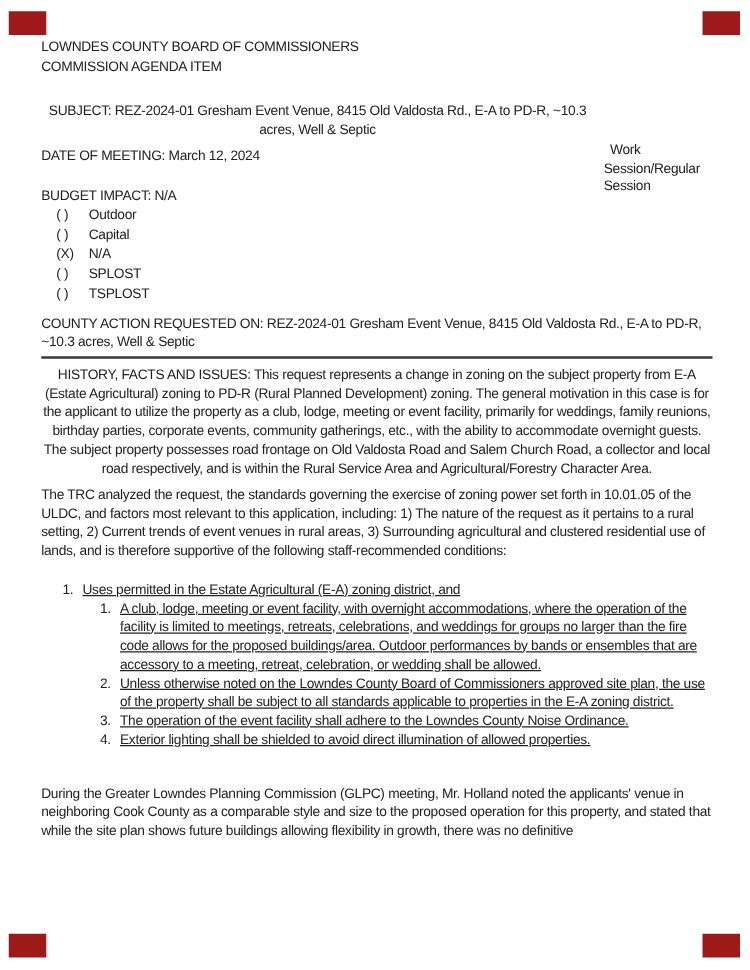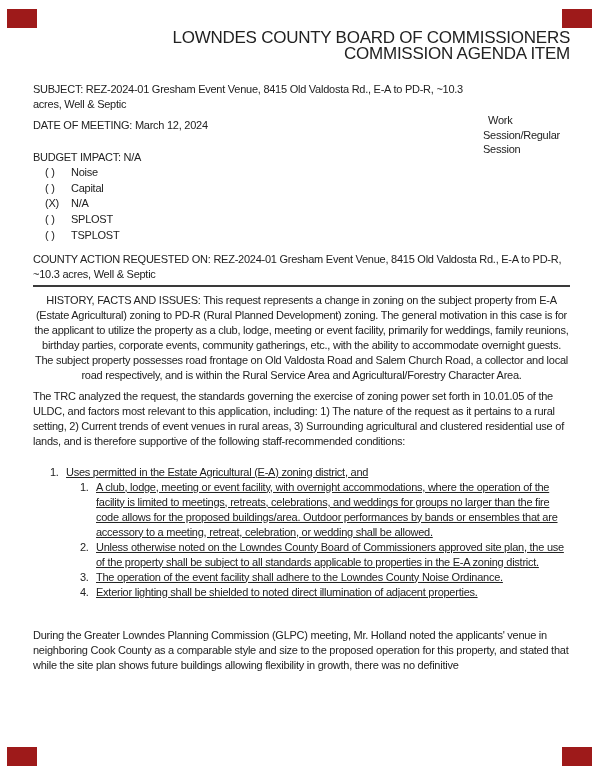--- a/index.html
+++ b/index.html
@@ -2,22 +2,22 @@
 <html><head>
 <meta charset="utf-8">
 <style>
   html,body{margin:0;padding:0;background:#fff;}
   .page{
     position:relative;width:600px;height:776px;background:#ffffff;overflow:hidden;
     font-family:"Liberation Sans","DejaVu Sans",sans-serif;
     font-size:11px;line-height:15px;color:#222222;letter-spacing:-0.25px;
   }
   .content{position:absolute;left:33px;top:30px;width:537px;}
-  .title{text-align:right;font-size:17px;line-height:16px;margin-bottom:20px;}
-  .subject{width:442px;margin-bottom:6px;}
+  .title{text-align:left;font-size:11px;line-height:16px;margin-bottom:20px;}
+  .subject{width:442px;margin-bottom:6px;text-align:center;}
   .dateline{margin-bottom:17px;}
   .session{position:absolute;left:483px;top:113px;width:82px;text-indent:5px;line-height:14.7px;}
   .funding-label{padding-left:3px;margin-bottom:18px;}
   .options{margin-bottom:8px;}
   .opt{display:flex;line-height:15.7px;padding-left:12px;}
   .opt .mark{width:26px;flex:none;}
   .county{line-height:15px;}
   .divider{border-bottom:2px solid #3a3a3a;margin-top:3px;margin-bottom:6px;width:537px;}
   .history{margin-bottom:6px;text-align:center;}
   .trc{margin-bottom:16px;}
@@ -53,21 +53,21 @@
 
     <div class="subject">SUBJECT: REZ-2024-01 Gresham Event Venue, 8415 Old Valdosta Rd., E-A to PD-R, ~10.3 acres, Well &amp; Septic</div>
 
     <div class="dateline">DATE OF MEETING: March 12, 2024</div>
 
     <div>BUDGET IMPACT: N/A</div>
 
     <div class="options">
       <div class="opt">
         <span class="mark">( )</span>
-        <span>Noise</span>
+        <span>Outdoor</span>
       </div>
       <div class="opt">
         <span class="mark">( )</span>
         <span>Capital</span>
       </div>
       <div class="opt">
         <span class="mark">(X)</span>
         <span>N/A</span>
       </div>
       <div class="opt">
@@ -100,20 +100,20 @@
       <div class="nitem">
         <span class="num">2.</span>
         <div class="itext">Unless otherwise noted on the Lowndes County Board of Commissioners approved site plan, the use of the property shall be subject to all standards applicable to properties in the E-A zoning district.</div>
       </div>
       <div class="nitem">
         <span class="num">3.</span>
         <div class="itext">The operation of the event facility shall adhere to the Lowndes County Noise Ordinance.</div>
       </div>
       <div class="nitem">
         <span class="num">4.</span>
-        <div class="itext">Exterior lighting shall be shielded to noted direct illumination of adjacent properties.</div>
+        <div class="itext">Exterior lighting shall be shielded to avoid direct illumination of allowed properties.</div>
       </div>
     </div>
 
     <div class="closing">During the Greater Lowndes Planning Commission (GLPC) meeting, Mr. Holland noted the applicants' venue in neighboring Cook County as a comparable style and size to the proposed operation for this property, and stated that while the site plan shows future buildings allowing flexibility in growth, there was no definitive</div>
 
   </div>
 </div>
 
 </body></html>

